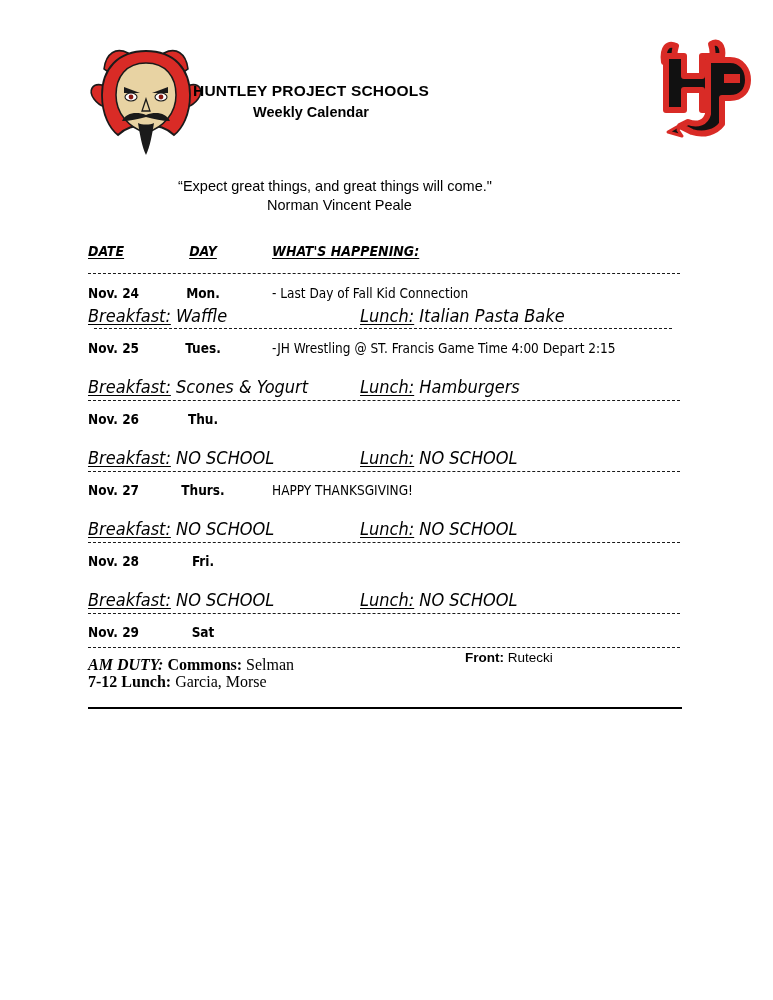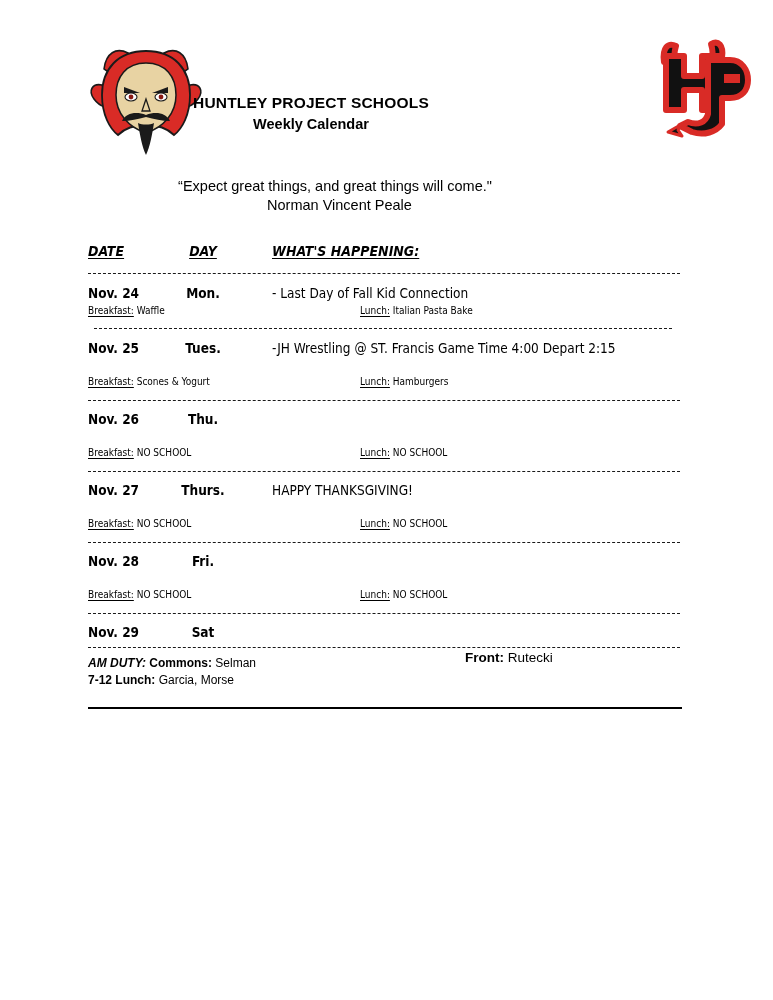--- a/index.html
+++ b/index.html
@@ -34,21 +34,21 @@
     left: 648px;
     top: 32px;
     width: 108px;
     height: 112px;
   }
 
   
   .header-block {
     position: absolute;
     left: 0;
-    top: 92px;
+    top: 80px;
     width: 622px;
     text-align: center;
   }
   .school-name {
     font-size: 15.5px;
     font-weight: bold;
     letter-spacing: 0.2px;
     line-height: 22px;
   }
   .doc-title {
@@ -129,34 +129,35 @@
     white-space: nowrap;
   }
   .row-event {
     position: absolute;
     font-size: 13.5px;
     font-weight: normal;
     white-space: nowrap;
   }
   .meal-line {
     position: absolute;
-    font-size: 10px;
-    white-space: nowrap;
+    font-size: 18px;
+    white-space: nowrap;
+    font-style: italic;
   }
   .meal-label {
     text-decoration: underline;
     text-underline-offset: 1.5px;
   }
 
   
   .duty {
     position: absolute;
     left: 88px;
-    font-family: Liberation Sans, sans-serif;
-    font-size: 12px;
+    font-family: Liberation Serif, serif;
+    font-size: 16px;
     white-space: nowrap;
     text-align: center;
   }
   .duty-am {
     font-weight: bold;
     font-style: italic;
   }
   .duty-key {
     font-weight: bold;
     font-style: normal;

